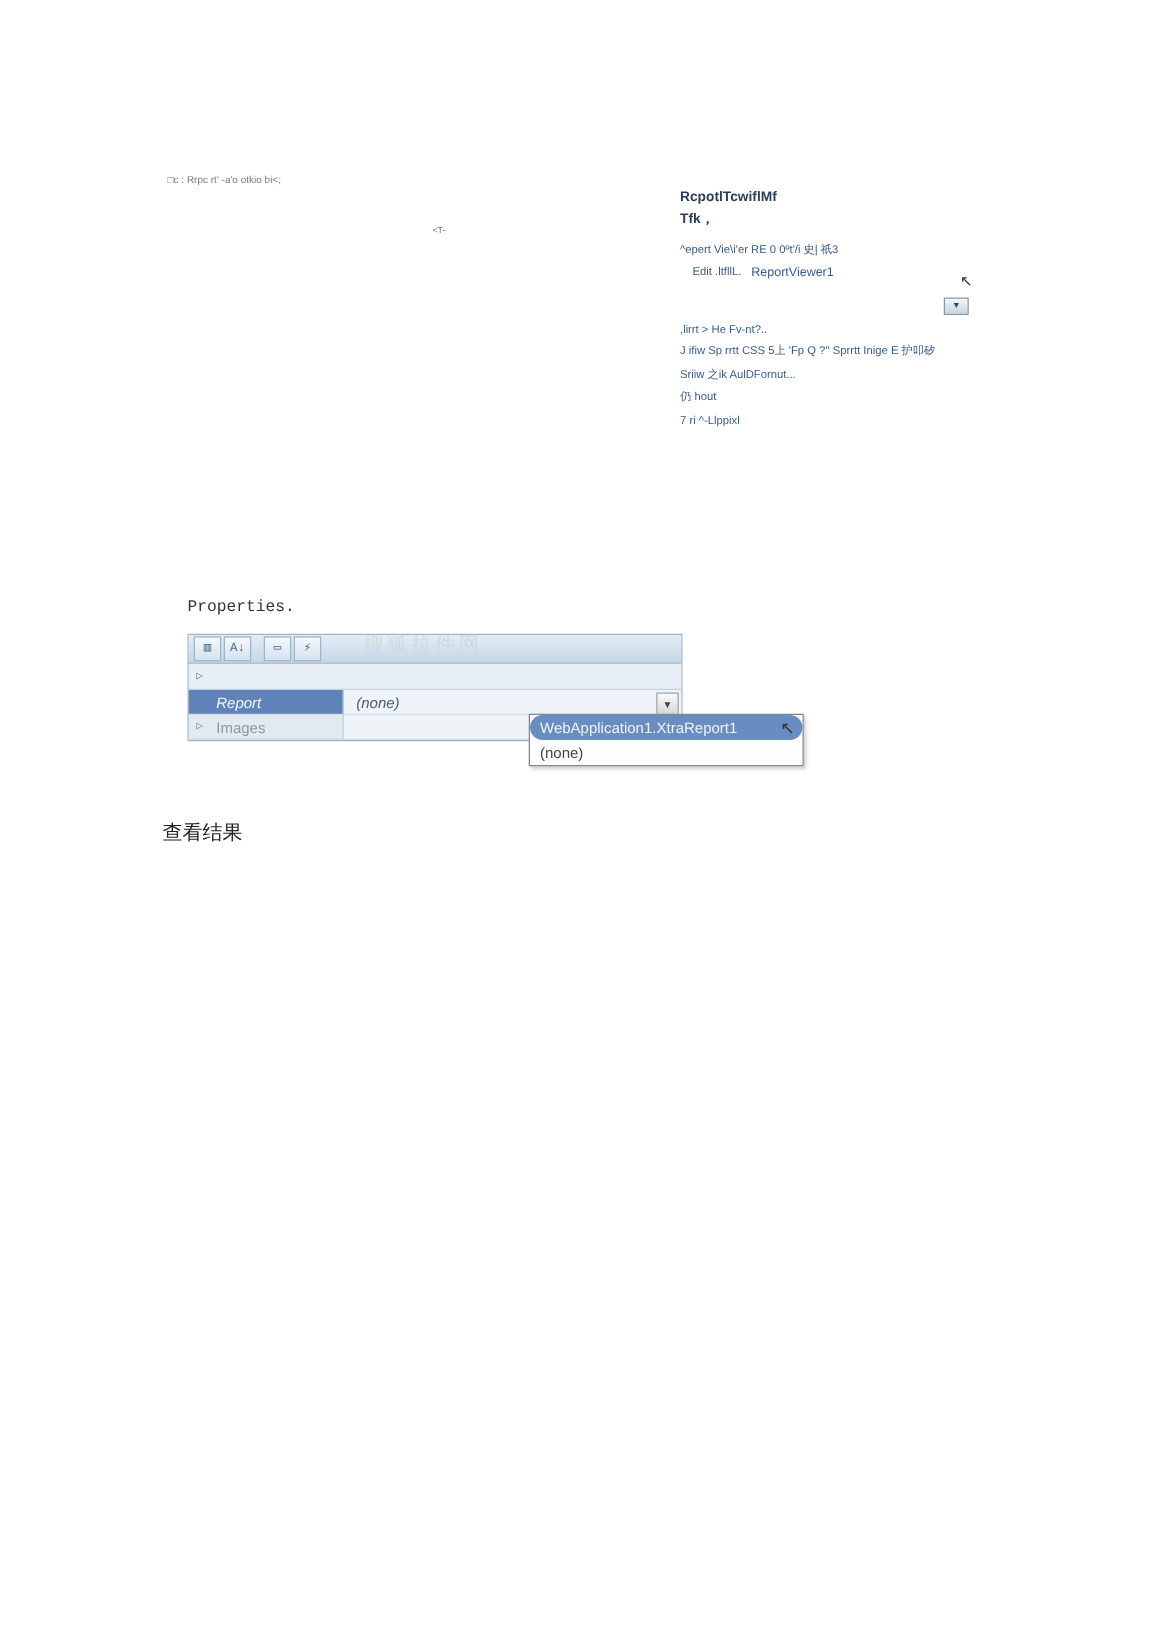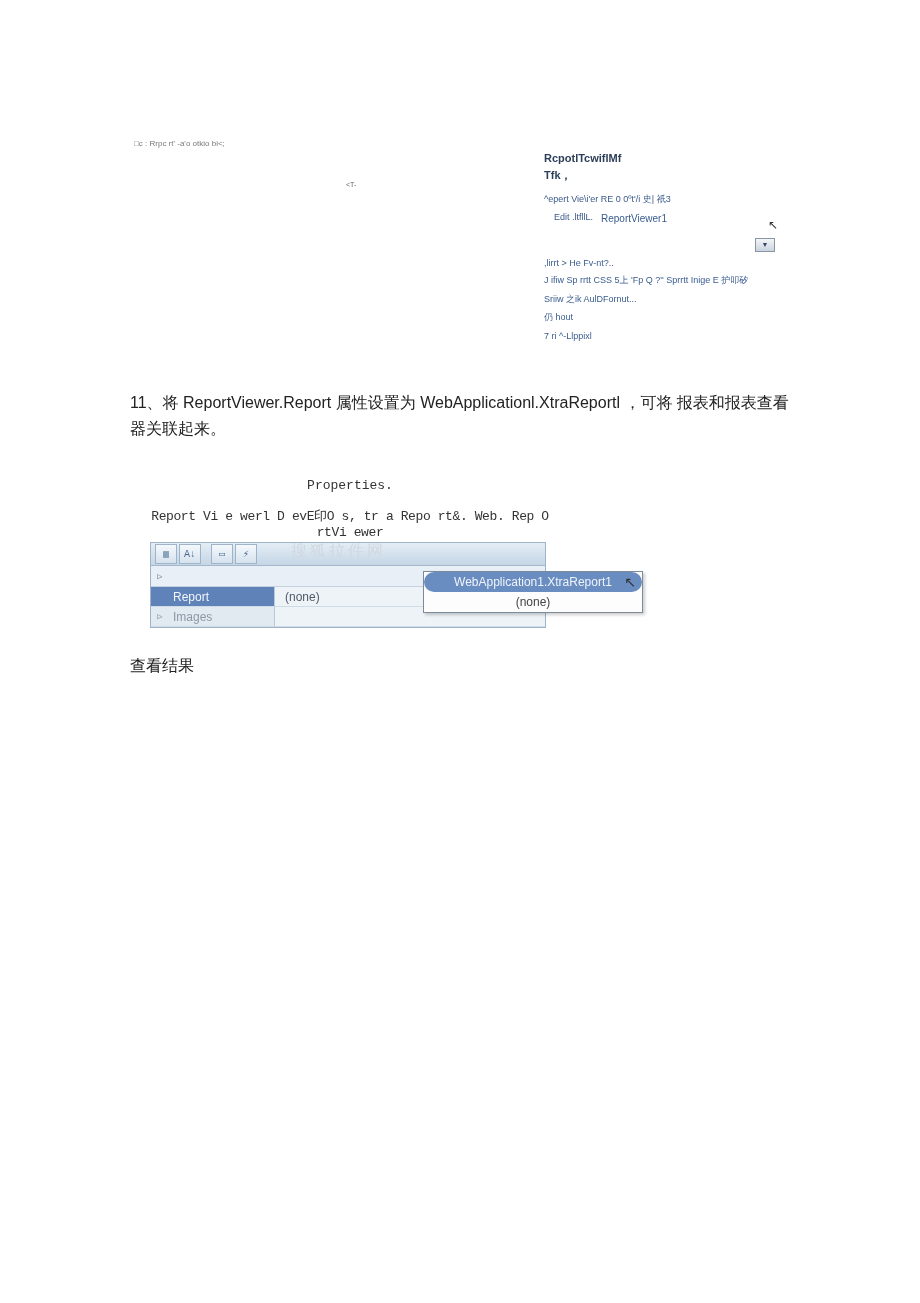--- a/index.html
+++ b/index.html
@@ -77,21 +77,20 @@
   }
   
   .props {
     position: absolute;
     top: 478px;
     left: 150px;
     width: 400px;
     font-family: "Courier New", monospace;
     font-size: 13px;
     color: #333;
-    text-align: center;
   }
   .props .p-title { font-family: "Courier New", monospace; margin-bottom: 14px; }
   .props .p-sub { font-family: "Courier New", monospace; margin-bottom: 2px; letter-spacing: -0.4px; }
   .props .panel {
     border: 1px solid #9fb4c8;
     background: linear-gradient(#d6e3ef,#c9daea);
     width: 396px;
     box-sizing: border-box;
   }
   .props .toolbar {
@@ -229,40 +228,36 @@
     </div>
 
     <div class="spacer"></div>
     <div class="link">,lirrt &gt; He Fv-nt?..</div>
     <div class="chk">J ifiw Sp rrtt CSS 5上 'Fp Q ?'' Sprrtt Inige E 护叩矽</div>
     <div class="link">Sriiw 之ik AulDFornut...</div>
     <div class="link">仍  hout</div>
     <div class="link">7 ri ^-Llppixl</div>
   </div>
 
-  <div class="body-block para-11">
-    <span>11、将 ReportViewer.Report 属性设置为 WebApplicationl.XtraReportl ，可将 报表和报表查看器关联起来。</span>
-  </div>
 
   <div class="props">
     <div class="p-title">Properties.</div>
-    <div class="p-sub">Report Vi e werl D evE印O s, tr a Repo rt&amp;. Web. Rep O rtVi ewer</div>
     <div class="panel">
       <div class="toolbar">
         <div class="tb-btn">▥</div>
         <div class="tb-btn">A↓</div>
         <div class="tb-sep"></div>
         <div class="tb-btn">▭</div>
         <div class="tb-btn">⚡</div>
         <div class="watermark">搜狐拉件网</div>
       </div>
       <div class="expander-row">
         <span class="tri">▷</span>
       </div>
-      <div class="grid-row row-selected" style="position:relative;">
+      <div class="grid-row row-selected" style="position:relative;font-style:italic;">
         <span class="expander"></span>
         <div class="cell-key">Report</div>
         <div class="cell-val">
           <span>(none)</span>
           <div class="dd-btn">▼</div>
         </div>
       </div>
       <div class="grid-row images" style="position:relative;">
         <span class="expander">▷</span>
         <div class="cell-key">Images</div>

